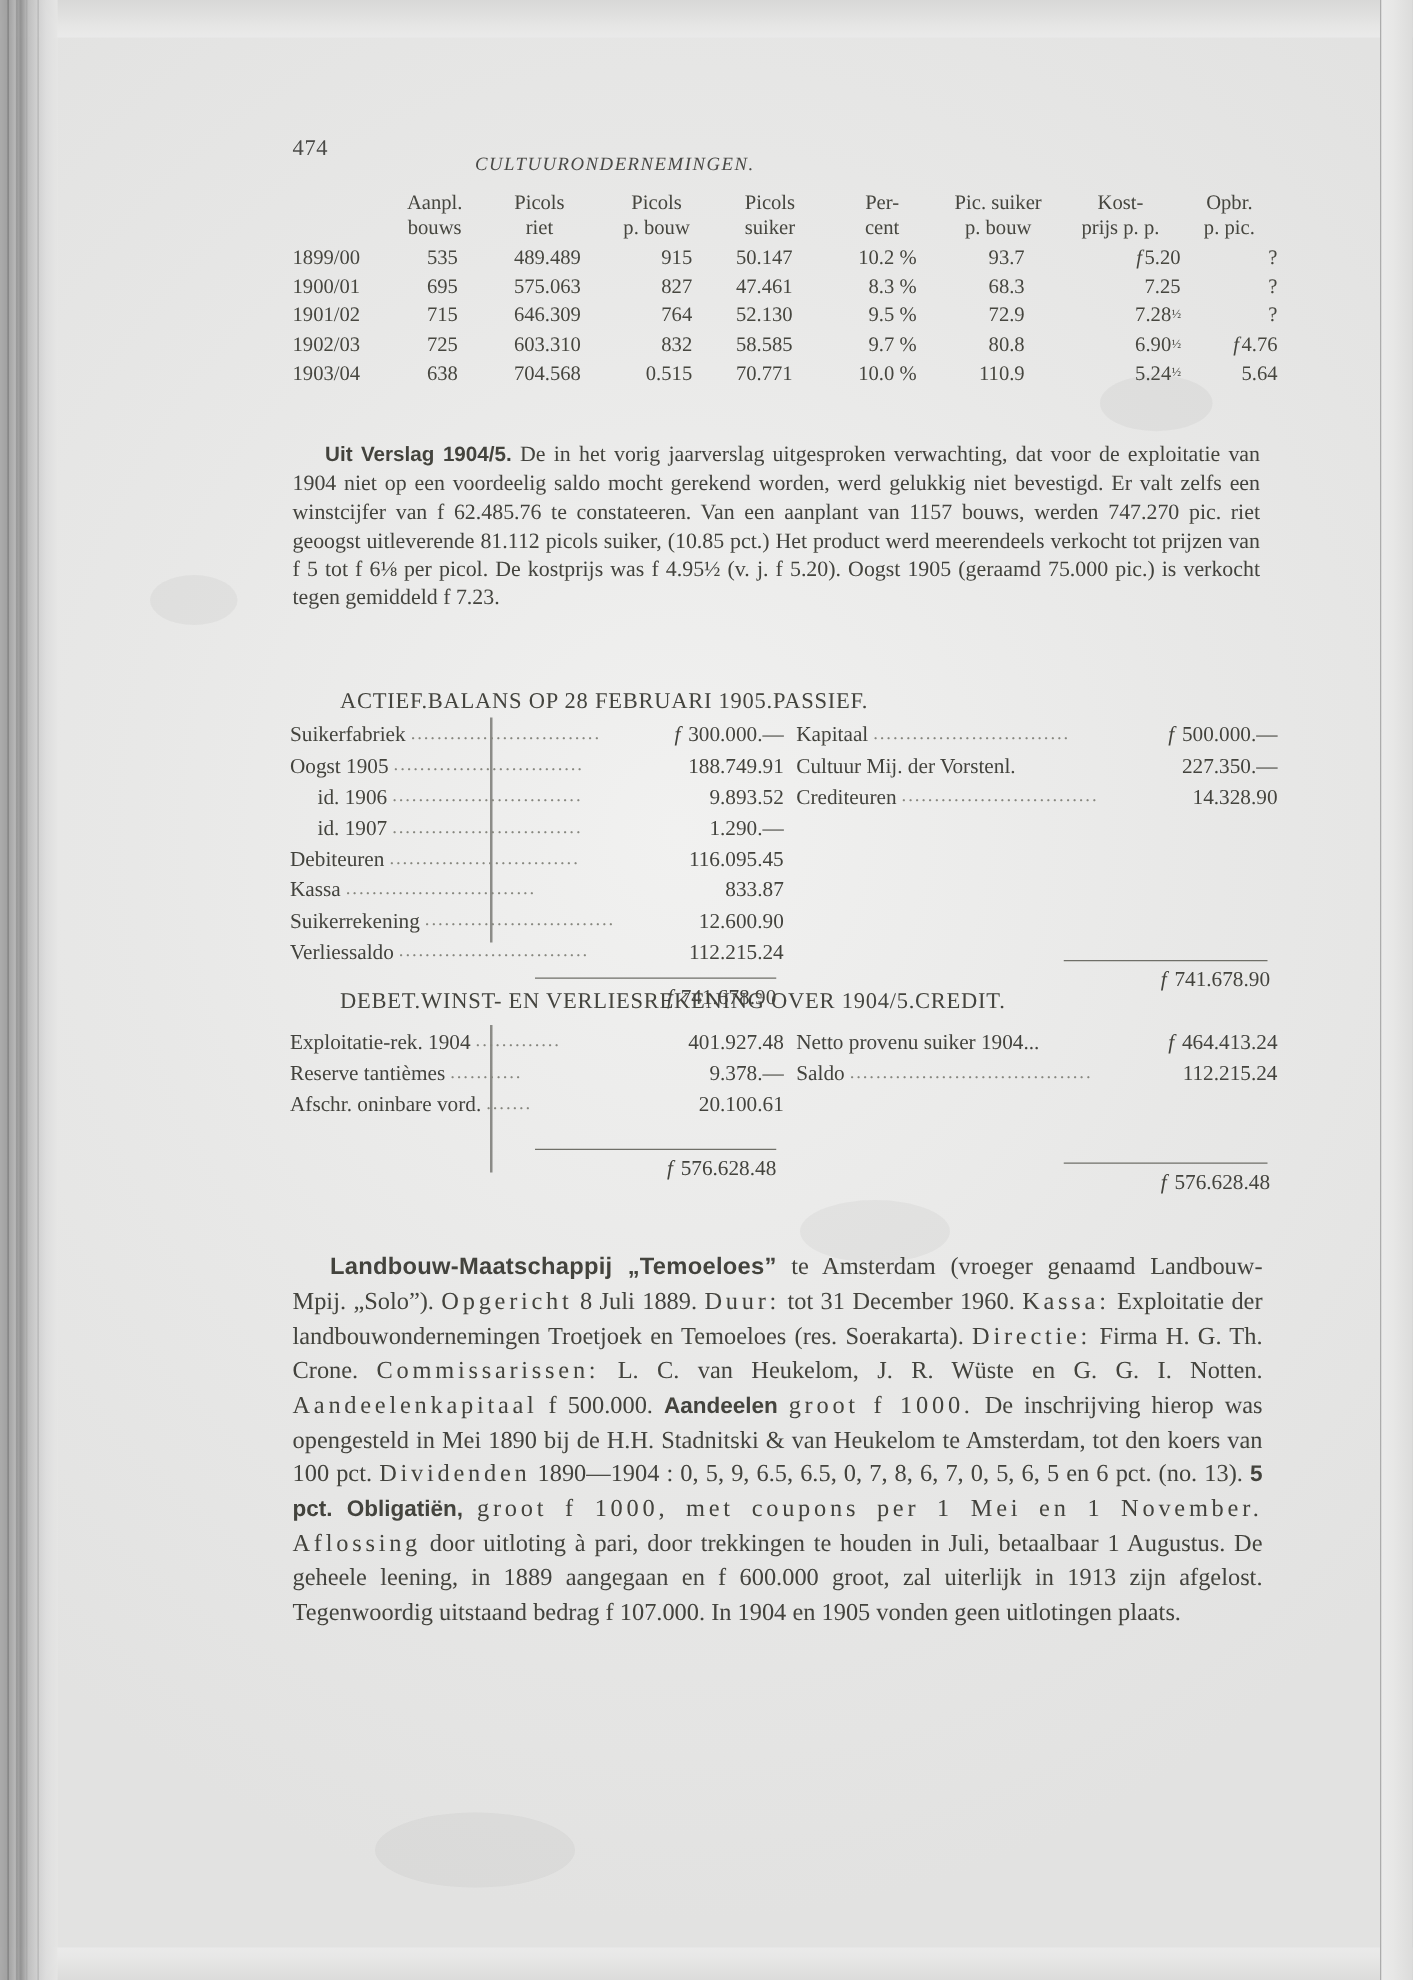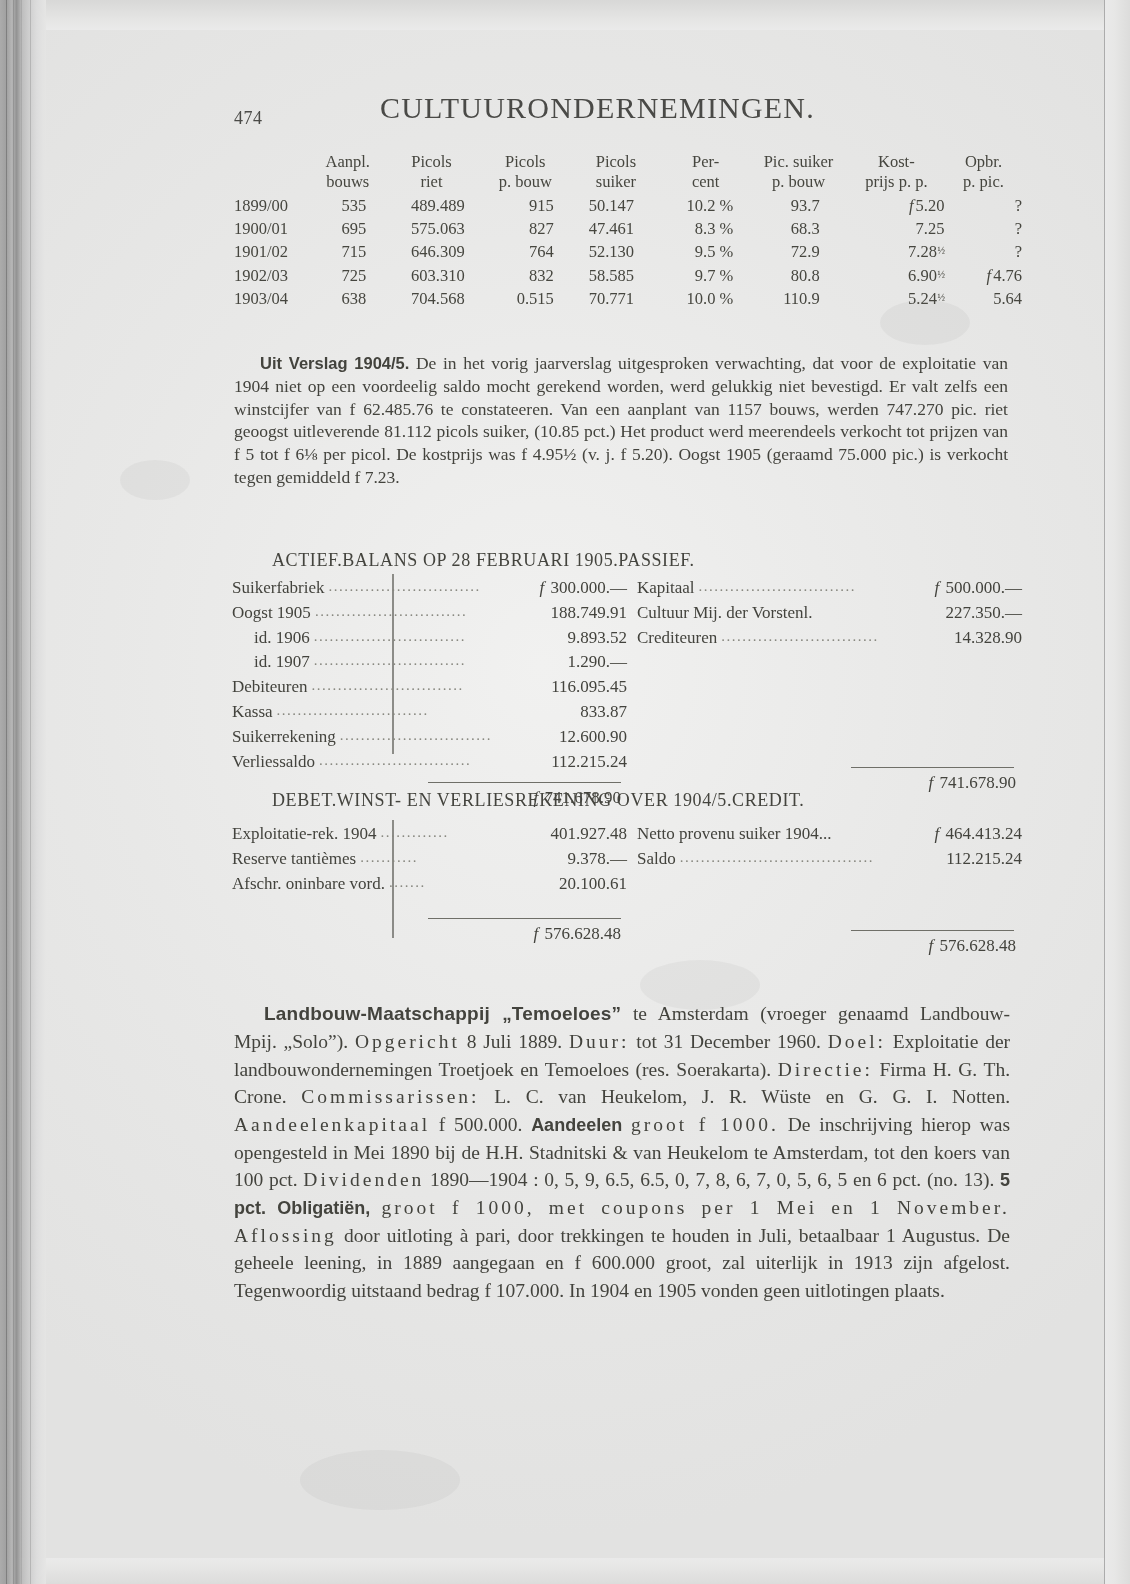--- a/index.html
+++ b/index.html
@@ -65,22 +65,23 @@
   
   .folio {
     position: absolute;
     left: 234px; top: 108px;
     font-size: 18px;
     letter-spacing: .5px;
     color: #4a4a47;
   }
   .running-title {
     position: absolute;
-    left: 380px; top: 91px;
-    font-size: 30px;
+    left: 380px; top: 124px;
+    font-size: 15px;
+    font-style: italic;
     letter-spacing: 1.2px;
     color: #4a4a47;
   }
 
   
   .stats {
     position: absolute;
     left: 232px; top: 152px;
     width: 790px;
     border-collapse: collapse;
@@ -478,21 +479,21 @@
     </div>
   </div>
 
   <div class="article">
     <span class="ind"></span><span class="hd">Landbouw-Maatschappij „Temoeloes”</span>
     <span>te Amsterdam (vroeger genaamd Landbouw-Mpij. „Solo”).</span>
     <span class="sp">Opgericht</span>
     <span>8 Juli 1889.</span>
     <span class="sp">Duur:</span>
     <span>tot 31 December 1960.</span>
-    <span class="sp">Doel:</span>
+    <span class="sp">Kassa:</span>
     <span>Exploitatie der landbouwondernemingen Troetjoek en Temoeloes (res. Soerakarta).</span>
     <span class="sp">Directie:</span>
     <span>Firma H. G. Th. Crone.</span>
     <span class="sp">Commissarissen:</span>
     <span>L. C. van Heukelom, J. R. Wüste en G. G. I. Notten.</span>
     <span class="sp">Aandeelenkapitaal</span>
     <span>f 500.000.</span>
     <span class="bold-s">Aandeelen</span>
     <span class="sp">groot f 1000.</span>
     <span>De inschrijving hierop was opengesteld in Mei 1890 bij de H.H. Stadnitski &amp; van Heukelom te Amsterdam, tot den koers van 100 pct.</span>

